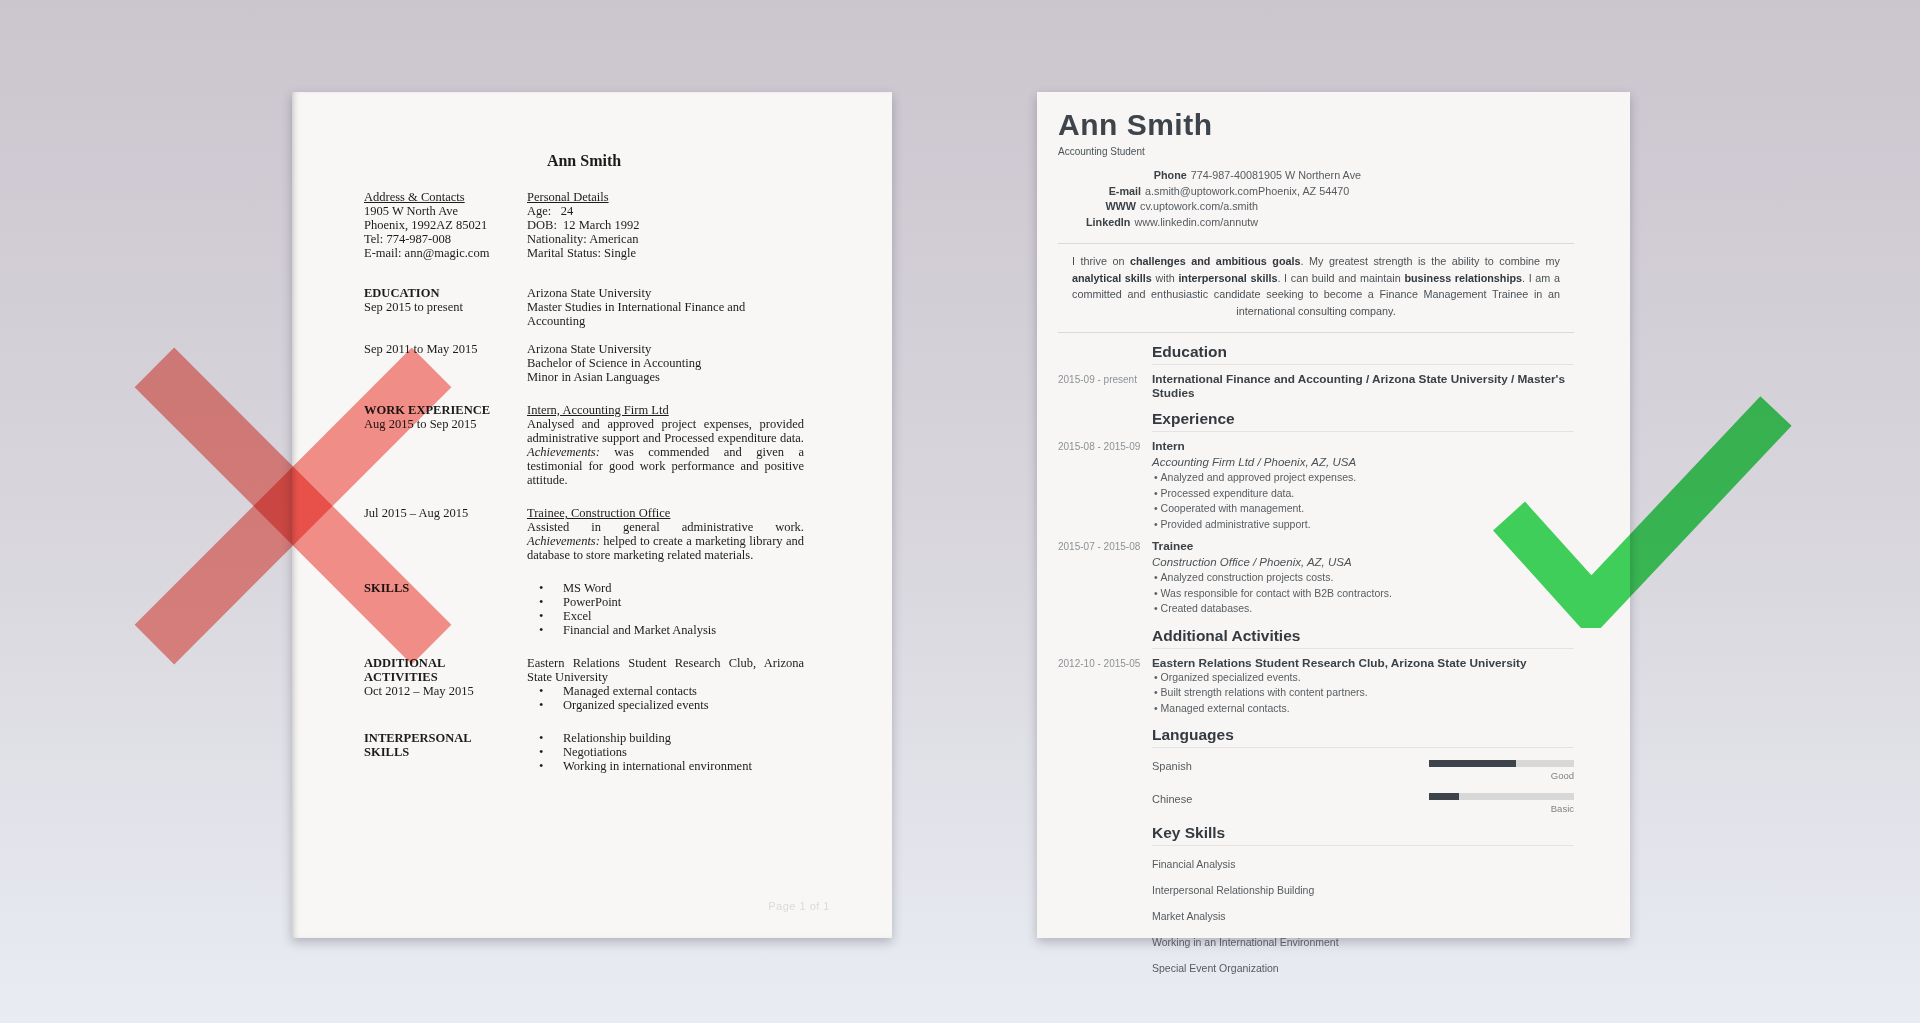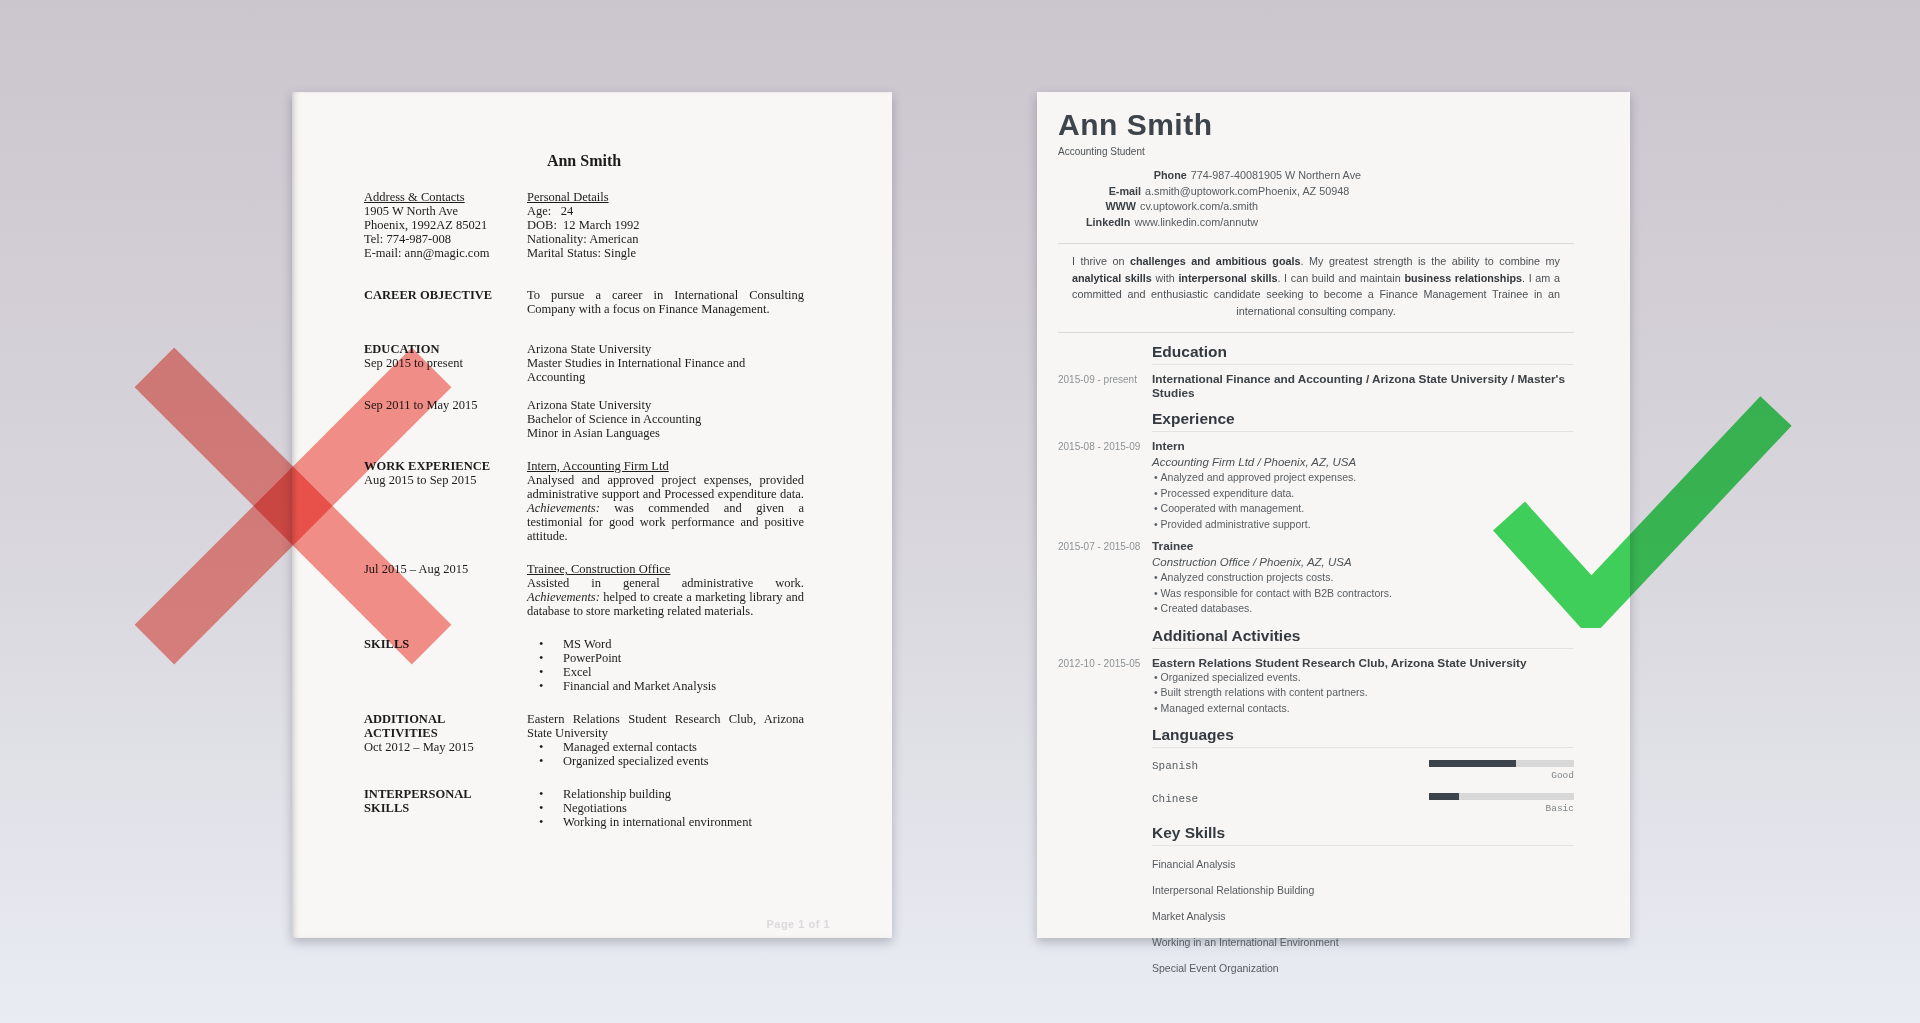--- a/index.html
+++ b/index.html
@@ -18,22 +18,22 @@
   .lrow.tight{margin-top:14px;}
   .lc1{width:163px;flex-shrink:0;padding-right:8px;box-sizing:border-box;}
   .lc2{flex:1;}
   .lunder{text-decoration:underline;}
   .lbold{font-weight:bold;}
   .pre div{white-space:pre-wrap;}
   .just{text-align:justify;margin:0;}
   .lul{list-style:none;margin:0;padding:0;}
   .lul li{padding-left:36px;position:relative;}
   .lul li::before{content:"\2022";position:absolute;left:12px;}
-  .lwatermark{position:absolute;right:62px;bottom:8px;font-family:"Liberation Sans",sans-serif;
-              font-size:11px;color:#dadade;letter-spacing:.5px;font-weight:bold;}
+  .lwatermark{position:absolute;right:62px;bottom:26px;font-family:"Liberation Sans",sans-serif;
+              font-size:11px;color:#dadade;letter-spacing:.5px;}
 
   
   .rpage{position:absolute;left:1037px;top:92px;width:593px;height:846px;
          background:#f7f6f4;box-sizing:border-box;padding:16px 56px 0 21px;
          box-shadow:0 4px 10px rgba(40,40,60,.28);color:#565b60;}
   .rname{font-size:30px;line-height:34px;font-weight:bold;color:#3e444b;letter-spacing:.5px;}
   .rsub{font-size:10px;color:#4c5257;margin-top:4px;}
   .rcontacts{display:flex;margin-top:11px;}
   .rcontact-col{width:200px;}
   .rcontact-row{font-size:10.8px;line-height:15.5px;text-align:right;}
@@ -48,21 +48,21 @@
               padding-bottom:3px;border-bottom:1px solid rgba(120,120,130,.15);}
   .rrow{display:flex;margin-top:7px;}
   .rdate{width:94px;flex-shrink:0;font-size:10px;color:#8d9296;padding-top:2px;box-sizing:border-box;}
   .rbody{flex:1;}
   .rtitle{font-size:11.8px;font-weight:bold;color:#3b4147;line-height:14px;}
   .rnote{font-size:10px;color:#6b7075;margin-top:3px;}
   .rcompany{font-style:italic;font-size:11.5px;color:#4b5156;margin:3px 0 2px 0;}
   .rbullet{font-size:10.5px;color:#585d62;line-height:15.5px;padding-left:2px;}
   .rbullet::before{content:"\2022\00a0";}
   .rlang-row{display:flex;justify-content:space-between;align-items:flex-start;
-             margin:12px 0 0 94px;font-family:Liberation Mono, monospace;}
+             margin:12px 0 0 94px;}
   .rlang-name{font-size:11px;color:#565b60;}
   .rlang-bar-wrap{width:145px;}
   .rlang-track{width:100%;height:7px;background:#d8d8d8;}
   .rlang-fill{height:7px;background:#3e444b;}
   .rlang-level{font-size:9.5px;color:#7e8388;text-align:right;margin-top:3px;}
   .rskill{margin:11px 0 0 94px;font-size:10.5px;color:#565b60;line-height:15px;}
 
   
   .xmark{position:absolute;left:113px;top:326px;width:360px;height:360px;pointer-events:none;}
   .xbar{position:absolute;left:50%;top:50%;width:392px;height:56px;margin:-28px 0 0 -196px;
@@ -90,26 +90,20 @@
         </div>
         <div class="lc2 pre">
           <div class="lunder">Personal Details</div>
           <div>Age:   24</div>
           <div>DOB:  12 March 1992</div>
           <div>Nationality: American</div>
           <div>Marital Status: Single</div>
         </div>
       </div>
 
-      <div class="lrow" style="margin-top:28px;">
-        <div class="lc1 lbold">CAREER OBJECTIVE</div>
-        <div class="lc2">
-            <p class="just">To pursue a career in International Consulting Company with a focus on Finance Management.</p>
-          </div>
-      </div>
 
       <div class="lrow" style="margin-top:26px;">
         <div class="lc1">
           <div class="lbold">EDUCATION</div>
           <div>Sep 2015 to present</div>
         </div>
         <div class="lc2">
           <div>Arizona State University</div>
           <div>Master Studies in International Finance and Accounting</div>
         </div>
@@ -194,21 +188,21 @@
 
     <div class="rcontacts">
       <div class="rcontact-col">
         <div class="rcontact-row"><span class="rclabel">Phone</span><span class="rcvalue">774-987-4008</span></div>
         <div class="rcontact-row"><span class="rclabel">E-mail</span><span class="rcvalue">a.smith@uptowork.com</span></div>
         <div class="rcontact-row"><span class="rclabel">WWW</span><span class="rcvalue">cv.uptowork.com/a.smith</span></div>
         <div class="rcontact-row"><span class="rclabel">LinkedIn</span><span class="rcvalue">www.linkedin.com/annutw</span></div>
       </div>
       <div class="raddress-col">
         <div>1905 W Northern Ave</div>
-        <div>Phoenix, AZ 50948</div>
+        <div>Phoenix, AZ 54470</div>
       </div>
     </div>
 
     <hr class="rsep">
 
     <p class="rsummary"><span>I thrive on </span><span class="b">challenges and ambitious goals</span><span>. My greatest strength is the ability to combine my </span><span class="b">analytical skills</span><span> with </span><span class="b">interpersonal skills</span><span>. I can build and maintain </span><span class="b">business relationships</span><span>. I am a committed and enthusiastic candidate seeking to become a Finance Management Trainee in an international consulting company.</span></p>
 
     <hr class="rsep">
 
     <div class="rsection-h">Education</div>

